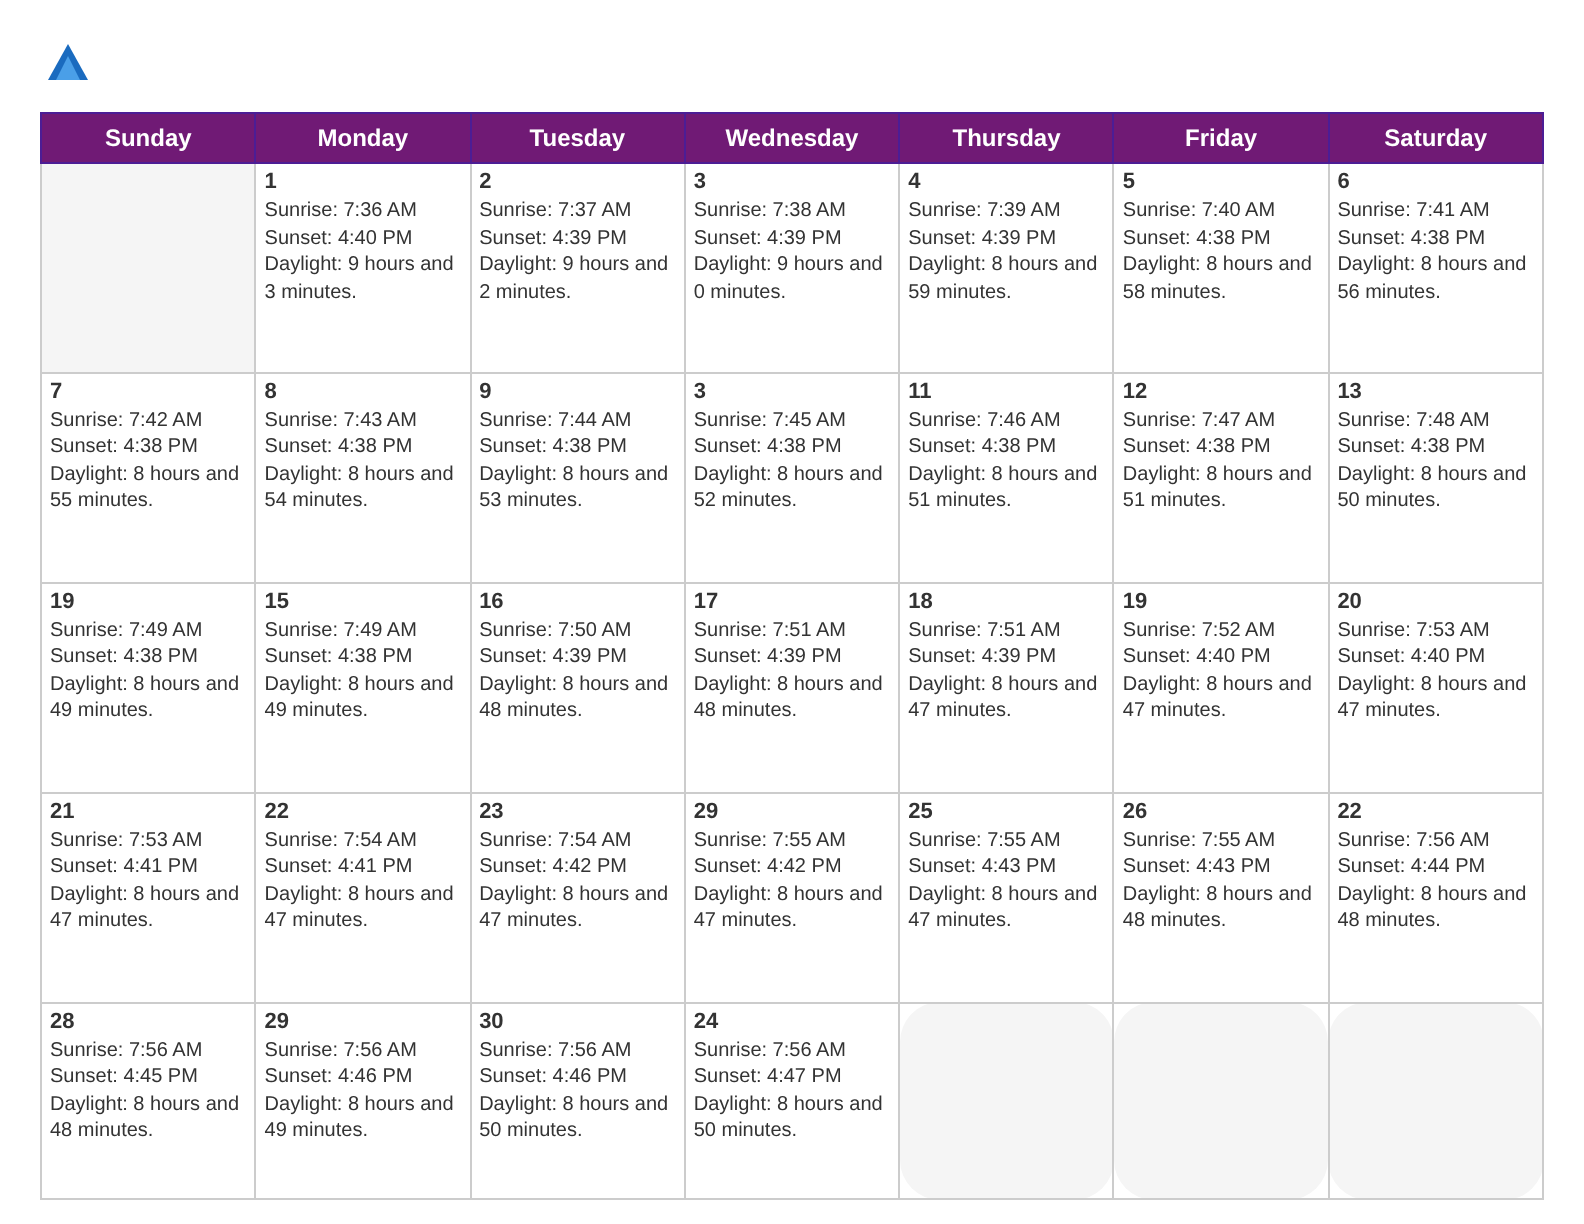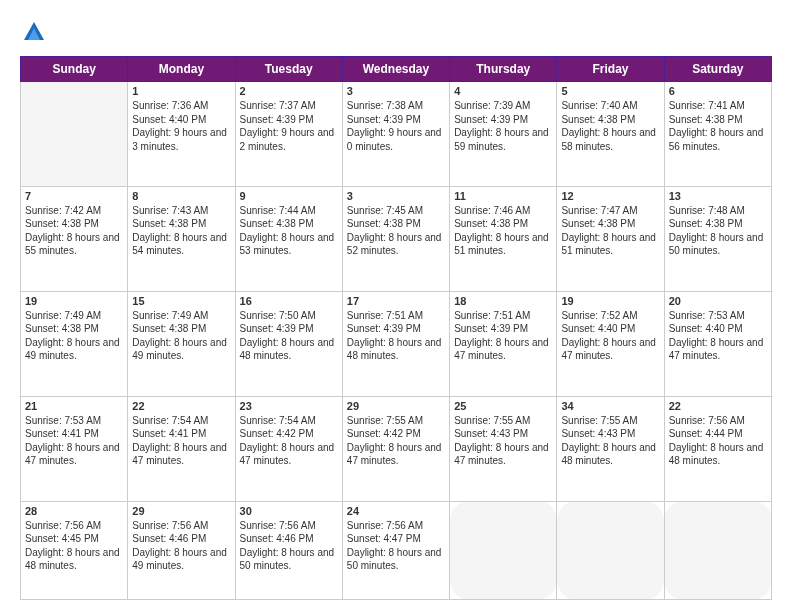--- a/index.html
+++ b/index.html
@@ -242,21 +242,21 @@
           </td>
           <td>
             <span class="day-num">29</span>
             <div class="cell-info">Sunrise: 7:55 AM<br>Sunset: 4:42 PM<br>Daylight: 8 hours and 47 minutes.</div>
           </td>
           <td>
             <span class="day-num">25</span>
             <div class="cell-info">Sunrise: 7:55 AM<br>Sunset: 4:43 PM<br>Daylight: 8 hours and 47 minutes.</div>
           </td>
           <td>
-            <span class="day-num">34</span>
+            <span class="day-num">26</span>
             <div class="cell-info">Sunrise: 7:55 AM<br>Sunset: 4:43 PM<br>Daylight: 8 hours and 48 minutes.</div>
           </td>
           <td>
             <span class="day-num">22</span>
             <div class="cell-info">Sunrise: 7:56 AM<br>Sunset: 4:44 PM<br>Daylight: 8 hours and 48 minutes.</div>
           </td>
         </tr>
         <tr class="last-row">
           <td>
             <span class="day-num">28</span>

